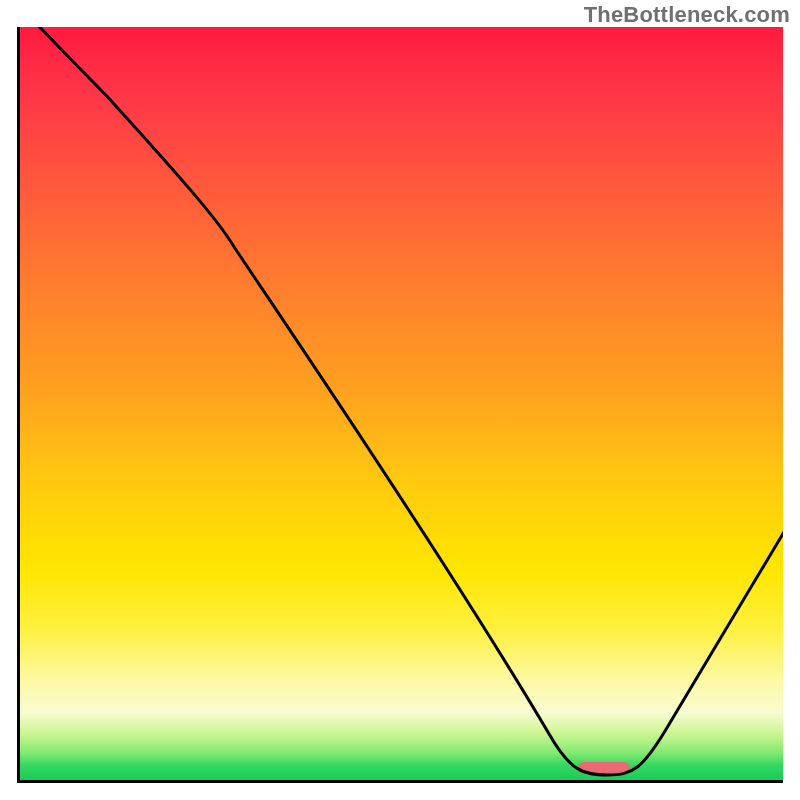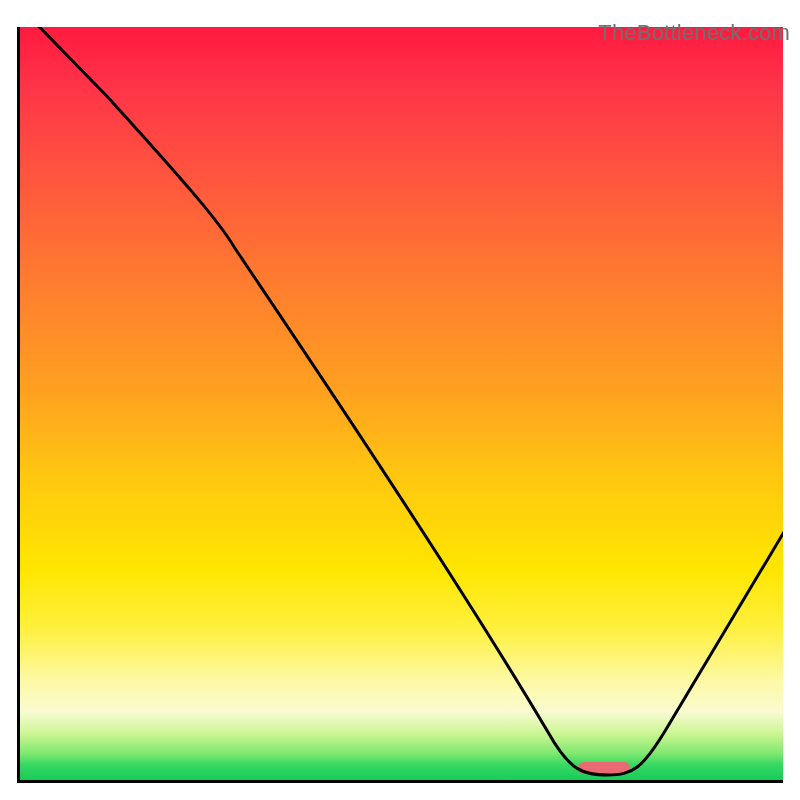--- a/index.html
+++ b/index.html
@@ -11,24 +11,24 @@
     font-family: Arial, Helvetica, sans-serif;
     overflow: hidden;
   }
   .frame {
     position: relative;
     width: 800px;
     height: 800px;
   }
   .watermark {
     position: absolute;
-    top: 20px;
+    top: 2px;
     right: 10px;
     font-size: 22px;
-    font-weight: 400;
+    font-weight: 700;
     color: #707070;
     letter-spacing: 0.2px;
     z-index: 10;
   }
   .plot-area {
     position: absolute;
     left: 17px;
     top: 27px;
     width: 766px;
     height: 756px;

